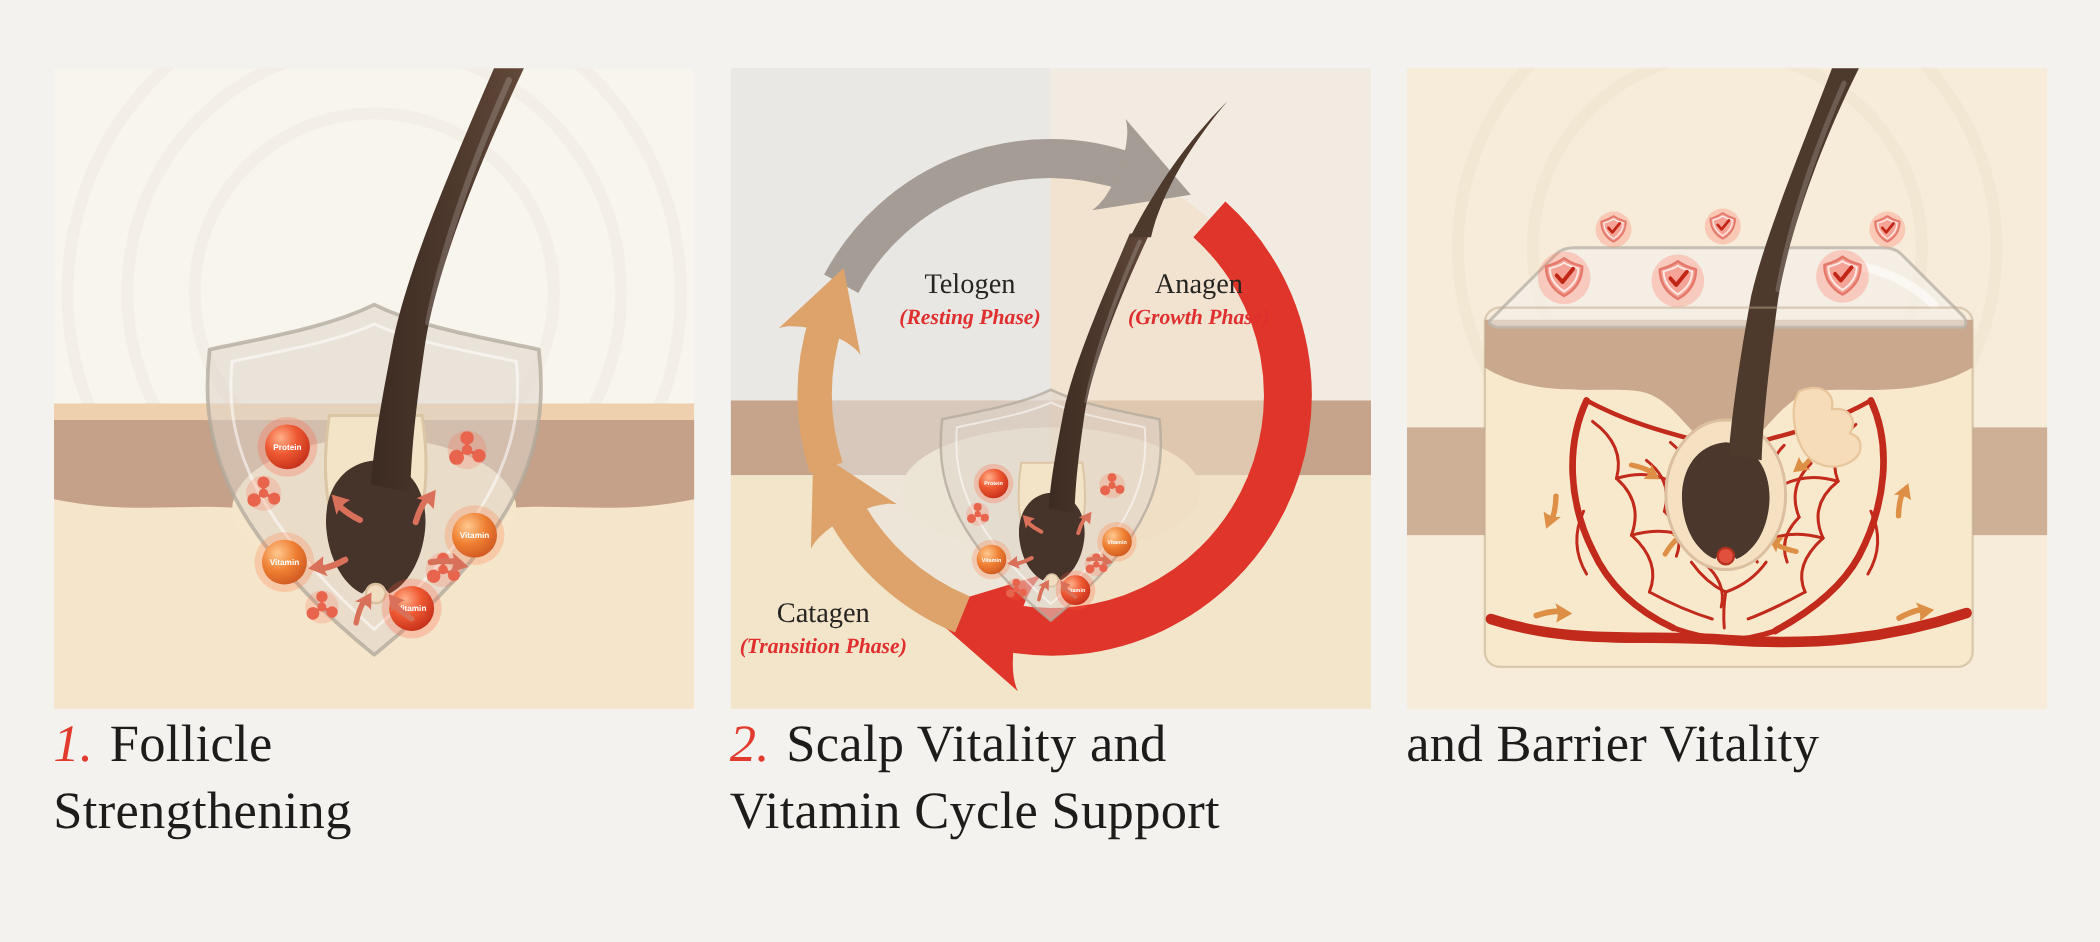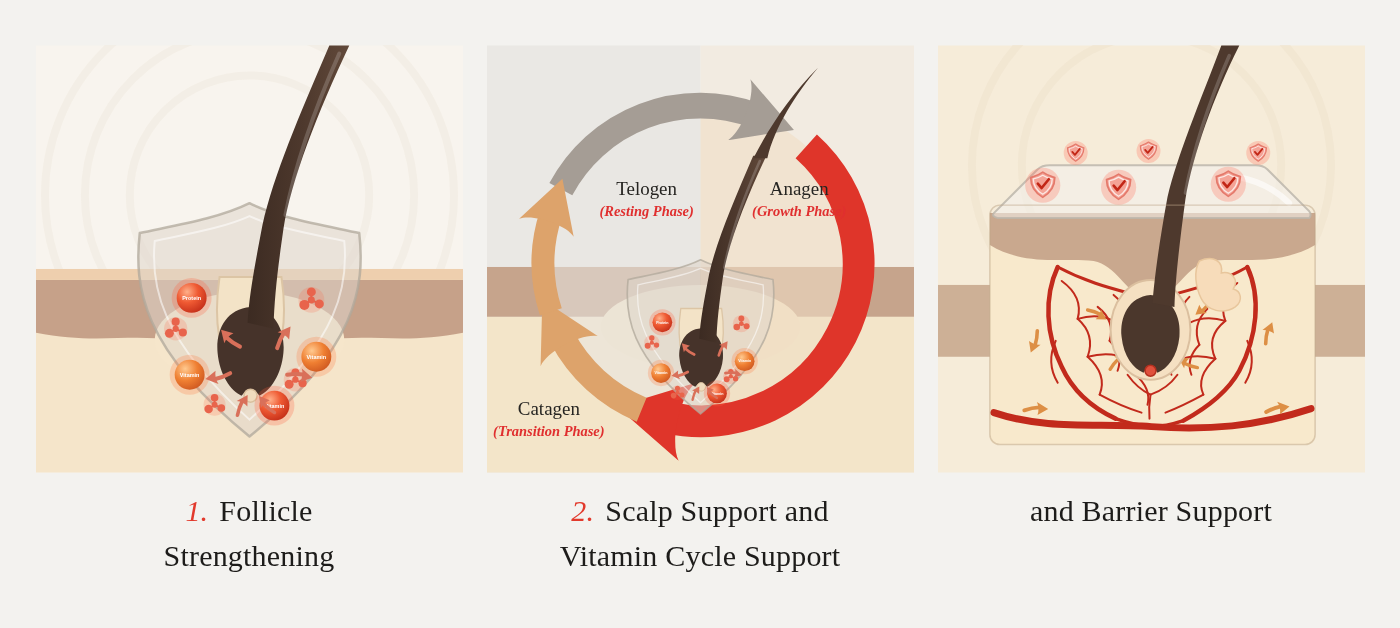--- a/index.html
+++ b/index.html
@@ -7,22 +7,22 @@
     width:1400px;height:628px;
     background:#f3f2ef;
     font-family:"Liberation Serif", serif;
     overflow:hidden;
   }
   .row{display:flex;justify-content:center;gap:24px;padding-top:45px}
   figure{margin:0;width:427px}
   .art{width:427px;height:428px;overflow:hidden}
   .art svg{display:block}
   figcaption{
-    margin-top:15px;text-align:center;
-    font-size:30px;line-height:45px;color:#1d1c1a;letter-spacing:.2px;
+    text-align:left;
+    font-size:35px;line-height:45px;color:#1d1c1a;letter-spacing:.2px;
   }
   .cap-line{display:block}
   .cap-num{font-style:italic;font-weight:500;color:#e23a2c;margin-right:11px}
   .lbl{font-family:"Liberation Serif",serif;font-size:19px;fill:#262522}
   .sublbl{font-family:"Liberation Serif",serif;font-size:14.5px;font-style:italic;font-weight:bold;fill:#e02f2f}
   .spheretxt{font-family:"Liberation Sans",sans-serif;font-size:5.5px;font-weight:bold;fill:#fff}
 </style>
 </head>
 <body>
 
@@ -166,21 +166,21 @@
 
         <text class="lbl" x="160" y="150" text-anchor="middle">Telogen</text>
         <text class="sublbl" x="160" y="171" text-anchor="middle">(Resting Phase)</text>
         <text class="lbl" x="313" y="150" text-anchor="middle">Anagen</text>
         <text class="sublbl" x="313" y="171" text-anchor="middle">(Growth Phase)</text>
         <text class="lbl" x="62" y="370" text-anchor="middle">Catagen</text>
         <text class="sublbl" x="62" y="391" text-anchor="middle">(Transition Phase)</text>
       </svg>
     </div>
     <figcaption>
-      <span class="cap-line"><em class="cap-num">2.</em><span>Scalp Support and</span></span>
+      <span class="cap-line"><em class="cap-num">2.</em><span>Scalp Vitality and</span></span>
       <span class="cap-line">Vitamin Cycle Support</span>
     </figcaption>
   </figure>
 
   <figure>
     <div class="art">
       <svg viewBox="0 0 428 428" width="427" height="428">
         <defs>
           <g id="shieldcheck">
             <circle r="16" cy="1" fill="rgba(255,120,100,0.30)"></circle>
@@ -268,17 +268,17 @@
           <use href="#shieldcheck" transform="translate(138,107) scale(0.75)"></use>
           <use href="#shieldcheck" transform="translate(211,105) scale(0.75)"></use>
           <use href="#shieldcheck" transform="translate(321,107) scale(0.75)"></use>
           <use href="#shieldcheck" transform="translate(105,139) scale(1.1)"></use>
           <use href="#shieldcheck" transform="translate(181,141) scale(1.1)"></use>
           <use href="#shieldcheck" transform="translate(291,138) scale(1.1)"></use>
         </g>
       </svg>
     </div>
     <figcaption>
-      <span class="cap-line">and Barrier Support</span>
+      <span class="cap-line">and Barrier Vitality</span>
     </figcaption>
   </figure>
 
 </div>
 
 </body></html>

